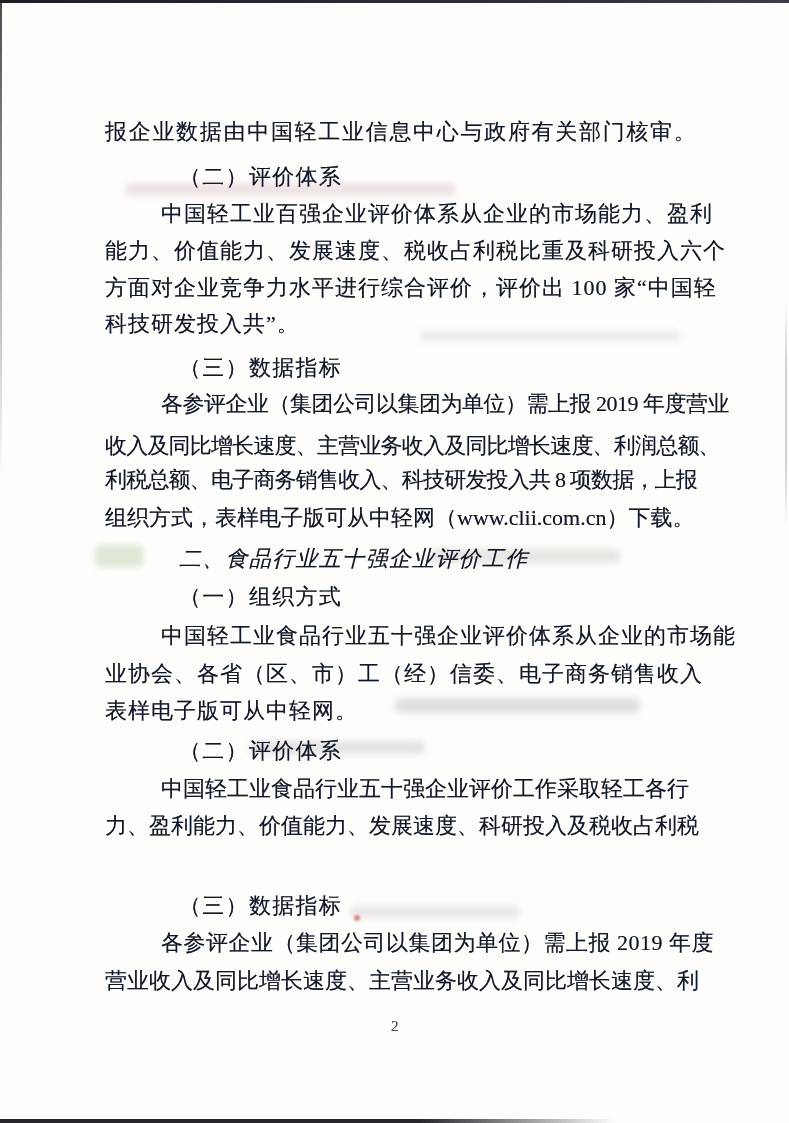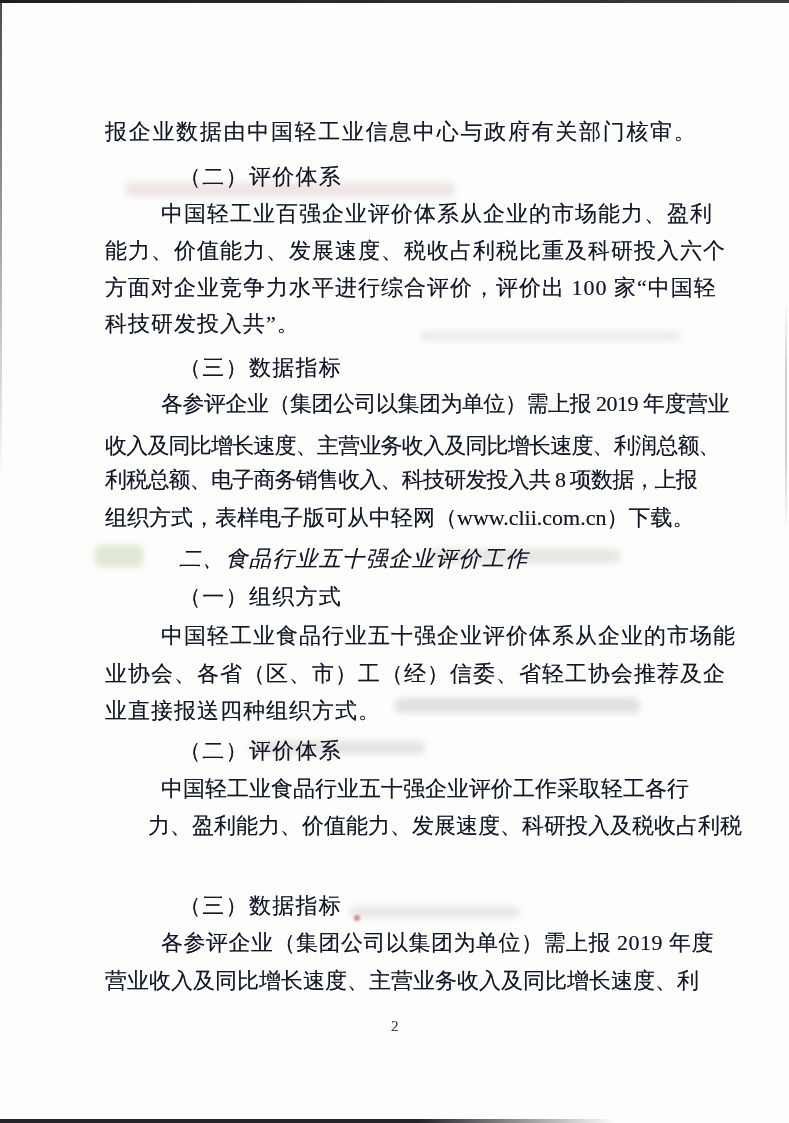--- a/index.html
+++ b/index.html
@@ -89,24 +89,24 @@
   <div class="ln" style="top:274px;">方面对企业竞争力水平进行综合评价，评价出 100 家“中国轻</div>
   <div class="ln" style="top:310px;">科技研发投入共”。</div>
   <div class="ln h" style="top:354px;">（三）数据指标</div>
   <div class="ln pf" style="top:390px;letter-spacing:-0.5px;">各参评企业（集团公司以集团为单位）需上报 2019 年度营业</div>
   <div class="ln" style="top:432px;letter-spacing:-0.8px;">收入及同比增长速度、主营业务收入及同比增长速度、利润总额、</div>
   <div class="ln" style="top:466px;letter-spacing:-0.8px;">利税总额、电子商务销售收入、科技研发投入共 8 项数据，上报</div>
   <div class="ln" style="top:504px;letter-spacing:0;">组织方式，表样电子版可从中轻网（www.clii.com.cn）下载。</div>
   <div class="ln h" style="top:545px;font-style:italic;">二、食品行业五十强企业评价工作</div>
   <div class="ln h" style="top:583px;">（一）组织方式</div>
   <div class="ln pf" style="top:622px;">中国轻工业食品行业五十强企业评价体系从企业的市场能</div>
-  <div class="ln" style="top:660px;">业协会、各省（区、市）工（经）信委、省轻工协会推荐及企</div>
-  <div class="ln" style="top:697px;">业直接报送四种组织方式。</div>
+  <div class="ln" style="top:660px;">业协会、各省（区、市）工（经）信委、电子商务销售收入</div>
+  <div class="ln" style="top:697px;">表样电子版可从中轻网。</div>
   <div class="ln h" style="top:737px;">（二）评价体系</div>
   <div class="ln pf" style="top:775px;letter-spacing:0;">中国轻工业食品行业五十强企业评价工作采取轻工各行</div>
-  <div class="ln" style="top:812px;letter-spacing:0;margin-left:43px;">力、盈利能力、价值能力、发展速度、科研投入及税收占利税</div>
+  <div class="ln" style="top:812px;letter-spacing:0;">力、盈利能力、价值能力、发展速度、科研投入及税收占利税</div>
   <div class="ln h" style="top:892px;">（三）数据指标</div>
   <div class="ln pf" style="top:929px;letter-spacing:0.5px;">各参评企业（集团公司以集团为单位）需上报 2019 年度</div>
   <div class="ln" style="top:969px;letter-spacing:0;font-family:Liberation Mono, monospace;">营业收入及同比增长速度、主营业务收入及同比增长速度、利</div>
 
   <div class="pn">2</div>
 
 </div>
 
 </body></html>

